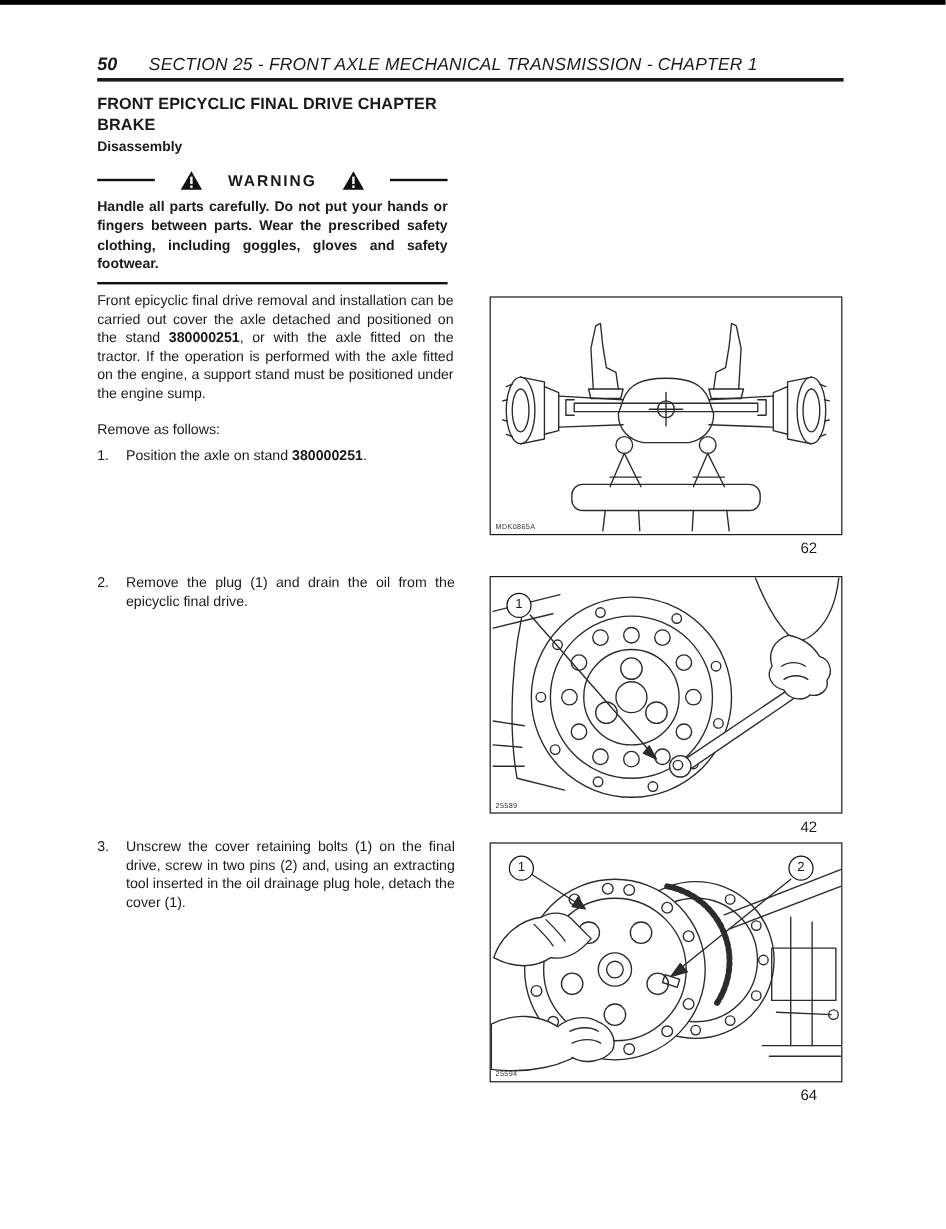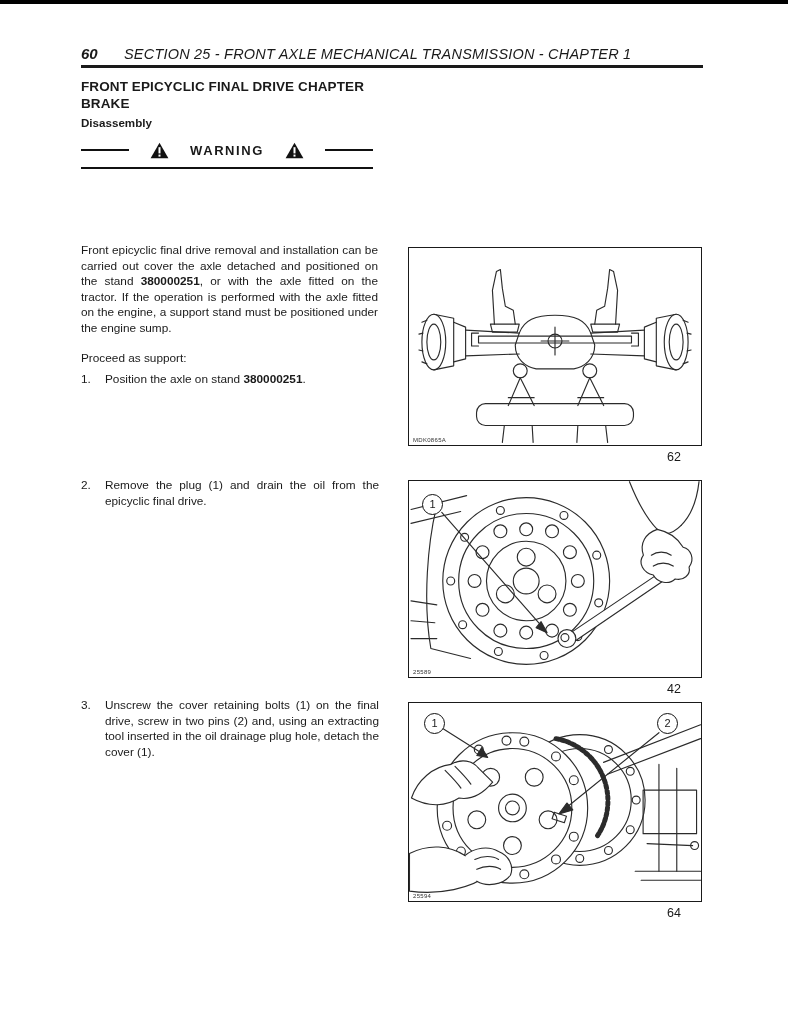--- a/index.html
+++ b/index.html
@@ -54,21 +54,21 @@
   .c64-1{left:15px;top:10px;}
   .c64-2{left:248px;top:10px;}
 
   .line-art{stroke:#2b2b2b;stroke-width:1.15;fill:none;stroke-linecap:round;stroke-linejoin:round;}
 </style>
 </head>
 <body>
 
 <div class="top-strip"></div>
 
-<div class="header-pageno">60</div>
+<div class="header-pageno">50</div>
 <div class="header-title">SECTION 25 - FRONT AXLE MECHANICAL TRANSMISSION - CHAPTER 1</div>
 <div class="header-rule"></div>
 
 <div class="doc-title">
   <div>FRONT EPICYCLIC FINAL DRIVE CHAPTER</div>
   <div>BRAKE</div>
 </div>
 <div class="doc-subtitle">Disassembly</div>
 
 <div class="warning-block">
@@ -80,26 +80,27 @@
       <rect x="8.5" y="12.6" width="2" height="2" fill="#fff"></rect>
     </svg>
     <span class="warning-label">WARNING</span>
     <svg class="warning-tri" viewBox="0 0 19 17">
       <polygon points="9.5,0.8 18.4,16.2 0.6,16.2" fill="#111"></polygon>
       <rect x="8.5" y="5.2" width="2" height="6.2" fill="#fff"></rect>
       <rect x="8.5" y="12.6" width="2" height="2" fill="#fff"></rect>
     </svg>
     <span class="warning-dash"></span>
   </div>
+  <div class="warning-body">Handle all parts carefully. Do not put your hands or fingers between parts. Wear the prescribed safety clothing, including goggles, gloves and safety footwear.</div>
   <div class="warning-rule"></div>
 </div>
 
 <div class="intro"><span>Front epicyclic final drive removal and installation can be carried out cover the axle detached and positioned on the stand </span><b>380000251</b><span>, or with the axle fitted on the tractor. If the operation is performed with the axle fitted on the engine, a support stand must be positioned under the engine sump.</span></div>
 
-<div class="proceed">Proceed as support:</div>
+<div class="proceed">Remove as follows:</div>
 
 <div class="step s1">
   <span class="num">1.</span>
   <span class="txt"><span>Position the axle on stand </span><b>380000251</b><span>.</span></span>
 </div>
 <div class="step s2">
   <span class="num">2.</span>
   <span class="txt">Remove the plug (1) and drain the oil from the epicyclic final drive.</span>
 </div>
 <div class="step s3">

